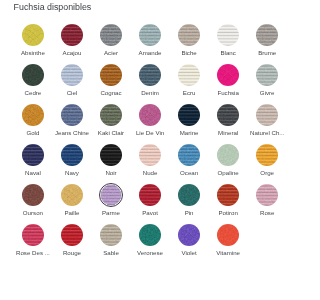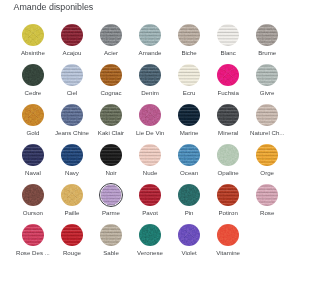--- a/index.html
+++ b/index.html
@@ -36,21 +36,21 @@
         <feFuncR type="linear" slope="1" intercept="-0.005"></feFuncR>
         <feFuncG type="linear" slope="1" intercept="-0.005"></feFuncG>
         <feFuncB type="linear" slope="1" intercept="-0.005"></feFuncB>
         <feFuncA type="table" tableValues="1 1"></feFuncA>
       </feComponentTransfer>
     </filter>
   </defs>
 </svg>
 
 <div class="wrap">
-  <div class="title">Amande disponibles</div>
+  <div class="title">Fuchsia disponibles</div>
   <div class="grid">
       <div class="cell">
         <div class="swatch" style="background: rgb(208, 194, 68);">
           <svg width="22" height="22" viewBox="0 0 44 44" aria-hidden="true">
             <g fill="none" stroke="#000" stroke-opacity="0.06" stroke-width="1.9" stroke-linecap="round">
               <path d="M6 36C14 24 24 14 38 9"></path>
               <path d="M13 42C21 31 30 22 41 18"></path>
               <path d="M38 36C30 24 20 14 6 9"></path>
               <path d="M31 42C23 31 14 22 3 18"></path>
             </g>

